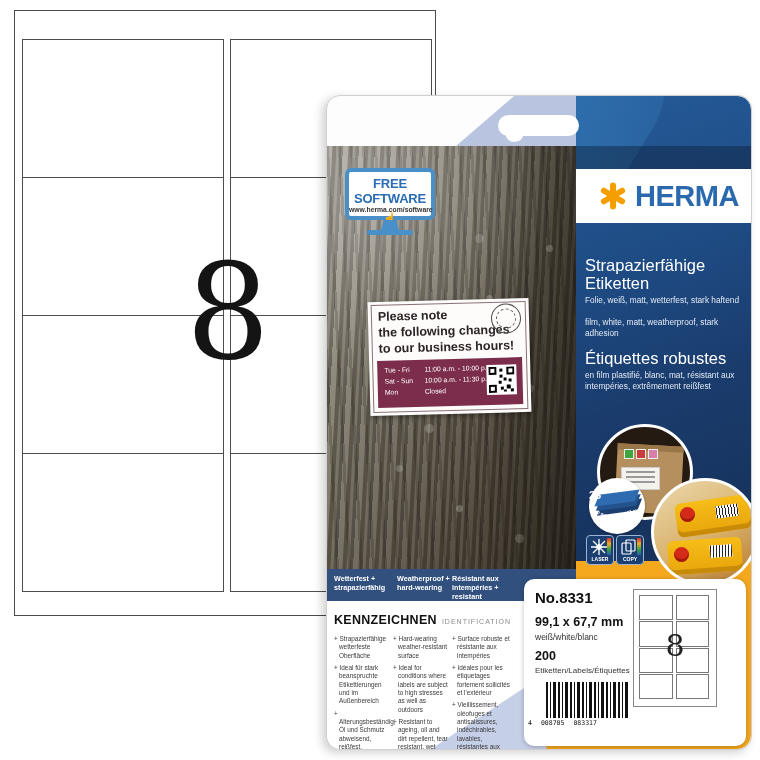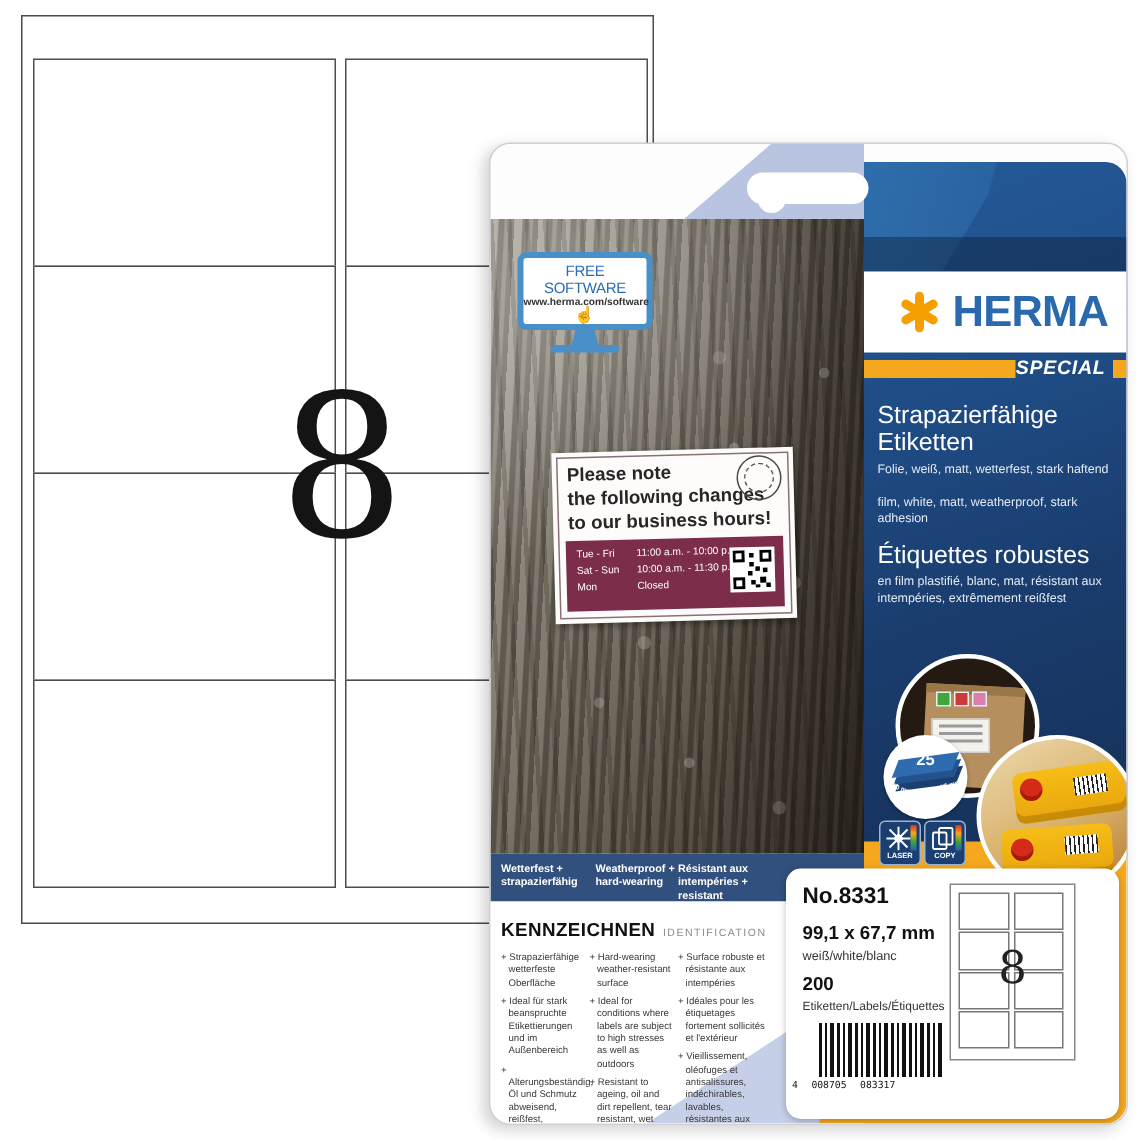--- a/index.html
+++ b/index.html
@@ -35,21 +35,21 @@
       90px 300px 0 1px rgba(235,235,228,.25),150px 330px 0 2px rgba(235,235,228,.18),
       30px 260px 0 1px rgba(235,235,228,.22),180px 40px 0 1px rgba(235,235,228,.22),
       110px 30px 0 2px rgba(235,235,228,.18),70px 120px 0 1px rgba(235,235,228,.25);}
   
   .slot{position:absolute;left:171px;top:12px;width:81px;height:34px;z-index:6;}
   .slot .bar{position:absolute;left:0;top:7px;width:81px;height:21px;border-radius:11px;background:#fff;}
   .slot .bump{position:absolute;left:7px;top:15px;width:19px;height:19px;border-radius:50%;background:#fff;}
   .wedge{position:absolute;left:129px;top:0;width:120px;height:50px;background:#b9c5e0;
          clip-path:polygon(58px 0,120px 0,120px 50px,0 50px);z-index:3;}
   
-  .rpanel{position:absolute;left:249px;top:12px;width:175px;height:465px;border-top-right-radius:14px;
+  .rpanel{position:absolute;left:249px;top:0;width:175px;height:465px;border-top-right-radius:14px;
     background:linear-gradient(160deg,#245b99 0%,#1e4a82 38%,#1a3c6d 62%,#163058 100%);}
   .rpanel .hi{position:absolute;left:0;top:0;width:175px;height:73px;
     background:linear-gradient(105deg,#2e6eac 0%,#2a64a0 45%,rgba(42,100,160,0) 46%);
     clip-path:polygon(0 0,96px 0,52px 73px,0 73px);}
   .rpanel .darkband{position:absolute;left:0;top:50px;width:175px;height:23px;background:rgba(13,30,58,.45);}
   .herma-band{position:absolute;left:0;top:73px;width:175px;height:54px;background:#fff;
     display:flex;align-items:center;padding-left:22px;box-sizing:border-box;gap:7px;}
   .herma-word{font-size:29px;font-weight:bold;color:#2a69ae;letter-spacing:-.5px;}
   .special-band{position:absolute;left:0;top:127px;width:175px;height:21px;}
   .special-band .ob1{position:absolute;left:0;top:5px;width:101px;height:12px;background:#f5a81e;}
@@ -72,34 +72,34 @@
   .can{position:absolute;width:74px;height:34px;background:linear-gradient(180deg,#f6bd17,#e8a50c);
     border-radius:6px;box-shadow:inset 0 -5px 0 rgba(140,90,0,.35);}
   .cap{position:absolute;width:15px;height:15px;border-radius:50%;background:#d42a18;
     box-shadow:inset 0 -3px 0 rgba(120,10,0,.5);}
   .can-label{position:absolute;width:22px;height:12px;background:#fff;
     background-image:repeating-linear-gradient(90deg,#222 0 1px,#fff 1px 3px);}
   .badge25{position:absolute;left:13px;top:382px;width:56px;height:56px;border-radius:50%;background:#fff;
     z-index:4;box-shadow:0 1px 3px rgba(0,0,0,.3);}
   .stack{position:absolute;left:9px;top:14px;width:38px;height:12px;background:#2f6bb0;
     transform:skewX(-28deg) rotate(-8deg);box-shadow:3px 5px 0 #24528c,6px 10px 0 #1b3f70;}
-  .b25{position:absolute;left:0;top:11px;width:56px;text-align:center;font-size:11px;font-weight:bold;color:#fff;}
+  .b25{position:absolute;left:0;top:11px;width:56px;text-align:left;font-size:11px;font-weight:bold;color:#fff;}
   .mm1{position:absolute;left:3px;top:33px;font-size:4.5px;color:#fff;transform:rotate(20deg);font-weight:bold;}
   .mm2{position:absolute;right:4px;top:31px;font-size:4.5px;color:#fff;transform:rotate(-16deg);font-weight:bold;}
   .picon{position:absolute;width:28px;height:30px;background:#1c3f72;border:1px solid #9db4d2;border-radius:4px;
     z-index:4;box-sizing:border-box;overflow:hidden;}
   .picon .rb{position:absolute;right:2px;top:2px;width:4px;height:17px;
     background:linear-gradient(180deg,#e03025,#f5a81e,#3aa23a,#2a5fb0);}
   .picon .lab{position:absolute;left:0;bottom:2px;width:100%;text-align:center;font-size:5px;color:#fff;font-weight:bold;}
   .picon svg{position:absolute;left:3px;top:3px;}
   
   .monitor{position:absolute;left:18px;top:72px;z-index:4;}
   .mon-screen{width:90px;height:52px;background:#fff;border:4px solid #4a90c8;border-radius:6px;
     box-sizing:border-box;text-align:center;padding-top:4px;}
-  .mon-l1{font-size:10px;font-weight:normal;color:#2a6cb5;letter-spacing:-.2px;}
+  .mon-l1{font-size:13px;font-weight:bold;color:#2a6cb5;letter-spacing:-.2px;}
   .mon-l2{font-size:6.8px;font-weight:bold;color:#333;}
   .hand{font-size:11px;color:#555;line-height:10px;}
   .mon-stand{width:18px;height:10px;background:#4a90c8;margin:0 auto;clip-path:polygon(15% 0,85% 0,100% 100%,0 100%);}
   .mon-base{width:46px;height:5px;background:#4a90c8;border-radius:3px;margin:0 auto;}
   
   .sign{position:absolute;left:42px;top:204px;width:161px;height:114px;background:#fdfcfa;z-index:4;
     transform:rotate(-1.5deg);box-shadow:1px 2px 5px rgba(0,0,0,.35);outline:1px solid #8a7078;outline-offset:-4px;}
   .sign-head{position:absolute;left:10px;top:7px;font-size:12.5px;font-weight:600;color:#2b2326;line-height:1.28;}
   .sign-hours{position:absolute;left:8px;top:59px;width:145px;height:47px;background:#7c2d4b;color:#fff;
     font-size:6.8px;box-sizing:border-box;padding:6px 0 0 7px;}
@@ -192,25 +192,20 @@
         <svg width="30" height="30" viewBox="0 0 40 40">
           <g fill="#f59e00">
             <rect x="16" y="2" width="8" height="36" rx="4"></rect>
             <rect x="16" y="2" width="8" height="36" rx="4" transform="rotate(60 20 20)"></rect>
             <rect x="16" y="2" width="8" height="36" rx="4" transform="rotate(120 20 20)"></rect>
           </g>
         </svg>
         <span class="herma-word">HERMA</span>
       </div>
 
-      <div class="special-band">
-        <div class="ob1"></div>
-        <div class="ob2"></div>
-        <span class="special-word">SPECIAL</span>
-      </div>
 
       <div class="titles">
         <div class="t-main">Strapazierfähige Etiketten</div>
         <div class="t-sub">Folie, weiß, matt, wetterfest, stark haftend</div>
         <div class="t-sub">film, white, matt, weatherproof, stark adhesion</div>
         <div class="t-main">Étiquettes robustes</div>
         <div class="t-sub">en film plastifié, blanc, mat, résistant aux intempéries, extrêmement reißfest</div>
       </div>
 
       <div class="circ circ-box">

